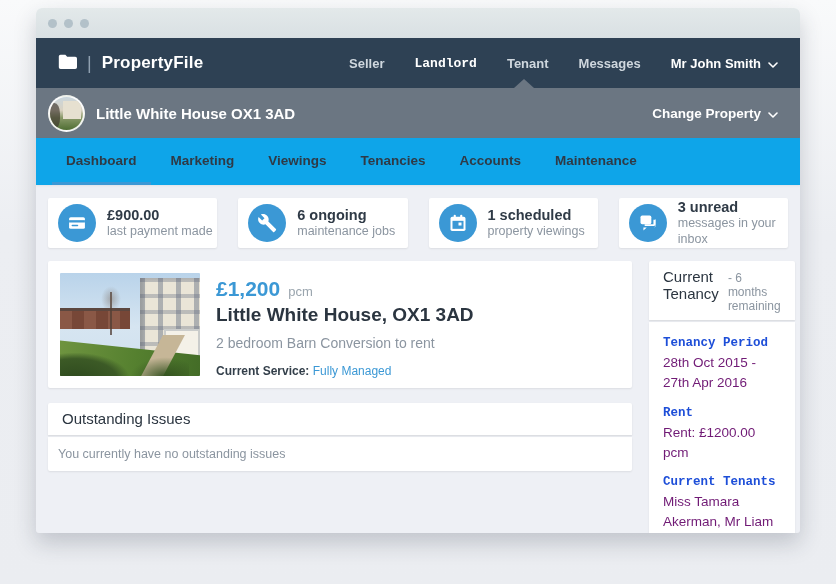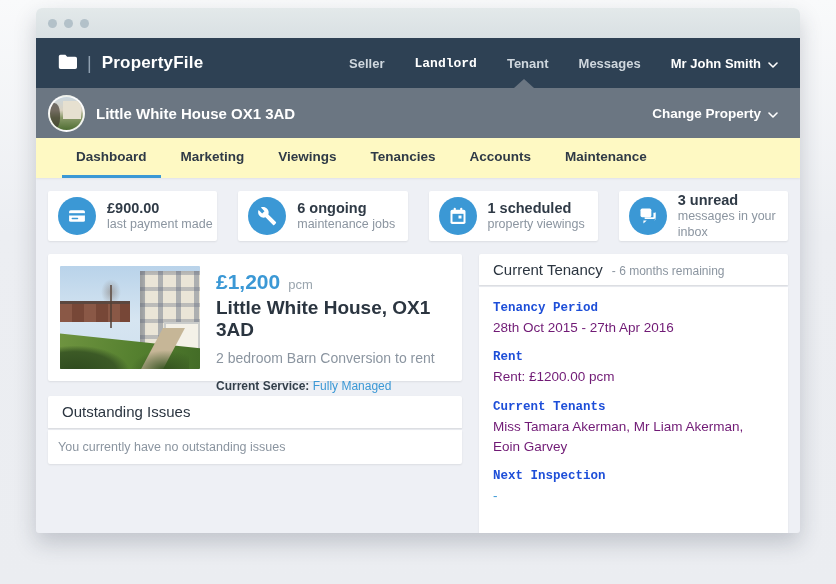--- a/index.html
+++ b/index.html
@@ -50,22 +50,22 @@
     width:37px; height:37px; border-radius:50%; border:2px solid rgba(255,255,255,.9);
     overflow:hidden; position:relative; flex:0 0 auto;
     background:linear-gradient(180deg,#c9d6de 0%, #d9d2c2 40%, #8a9a6a 62%, #4f6e33 100%);
   }
   .avatar::before { content:""; position:absolute; left:-4px; top:6px; width:14px; height:26px; background:rgba(60,52,44,.65); border-radius:40%; }
   .avatar::after  { content:""; position:absolute; right:2px; top:4px; width:18px; height:18px; background:#e6e0d0; }
   .property-title { margin-left:11px; font-size:15px; font-weight:bold; }
   .change-property { margin-left:auto; display:flex; align-items:center; gap:7px; font-size:13.5px; font-weight:bold; cursor:pointer; }
   
   .tabbar {
-    height:40px; background:#fef9c3; display:flex; align-items:stretch;
-    padding-left:26px; box-shadow:0 1px 2px rgba(0,0,0,.06);
+    height:47px; background:#0ea5e9; display:flex; align-items:stretch;
+    padding-left:16px; box-shadow:0 1px 2px rgba(0,0,0,.06);
     position:relative; z-index:2;
   }
   .tab {
     display:flex; align-items:center; padding:0 14px; margin-right:6px;
     font-size:13.5px; font-weight:bold; color:#2f3a46;
     border-bottom:3px solid transparent; cursor:pointer;
   }
   .tab.active { border-bottom-color:#3b98d5; }
   
   .content { padding:13px 12px 0 12px; }
@@ -76,21 +76,21 @@
     display:flex; align-items:center; padding-left:10px; cursor:pointer;
   }
   .stat-icon {
     width:38px; height:38px; border-radius:50%; background:#3b98d5;
     display:flex; align-items:center; justify-content:center; flex:0 0 auto;
   }
   .stat-text { margin-left:11px; line-height:1.25; }
   .stat-title { font-size:14.5px; font-weight:bold; color:#2f3a46; }
   .stat-sub { font-size:12.5px; color:#8b95a0; }
   .main-row { display:flex; gap:17px; margin-top:13px; align-items:flex-start; }
-  .col-left { width:414px; flex:0 0 auto; }
+  .col-left { width:584px; flex:0 0 auto; }
   .col-right { flex:1; }
   
   .listing-card {
     background:#fff; border-radius:2px; box-shadow:0 1px 2px rgba(0,0,0,.08);
     padding:12px; display:flex; gap:16px; height:127px;
   }
   .photo {
     width:140px; height:103px; flex:0 0 auto; position:relative; overflow:hidden;
     background:linear-gradient(180deg,#b9d3ea 0%, #d6e5f1 52%, #cfe0ee 100%);
     border-radius:1px;

